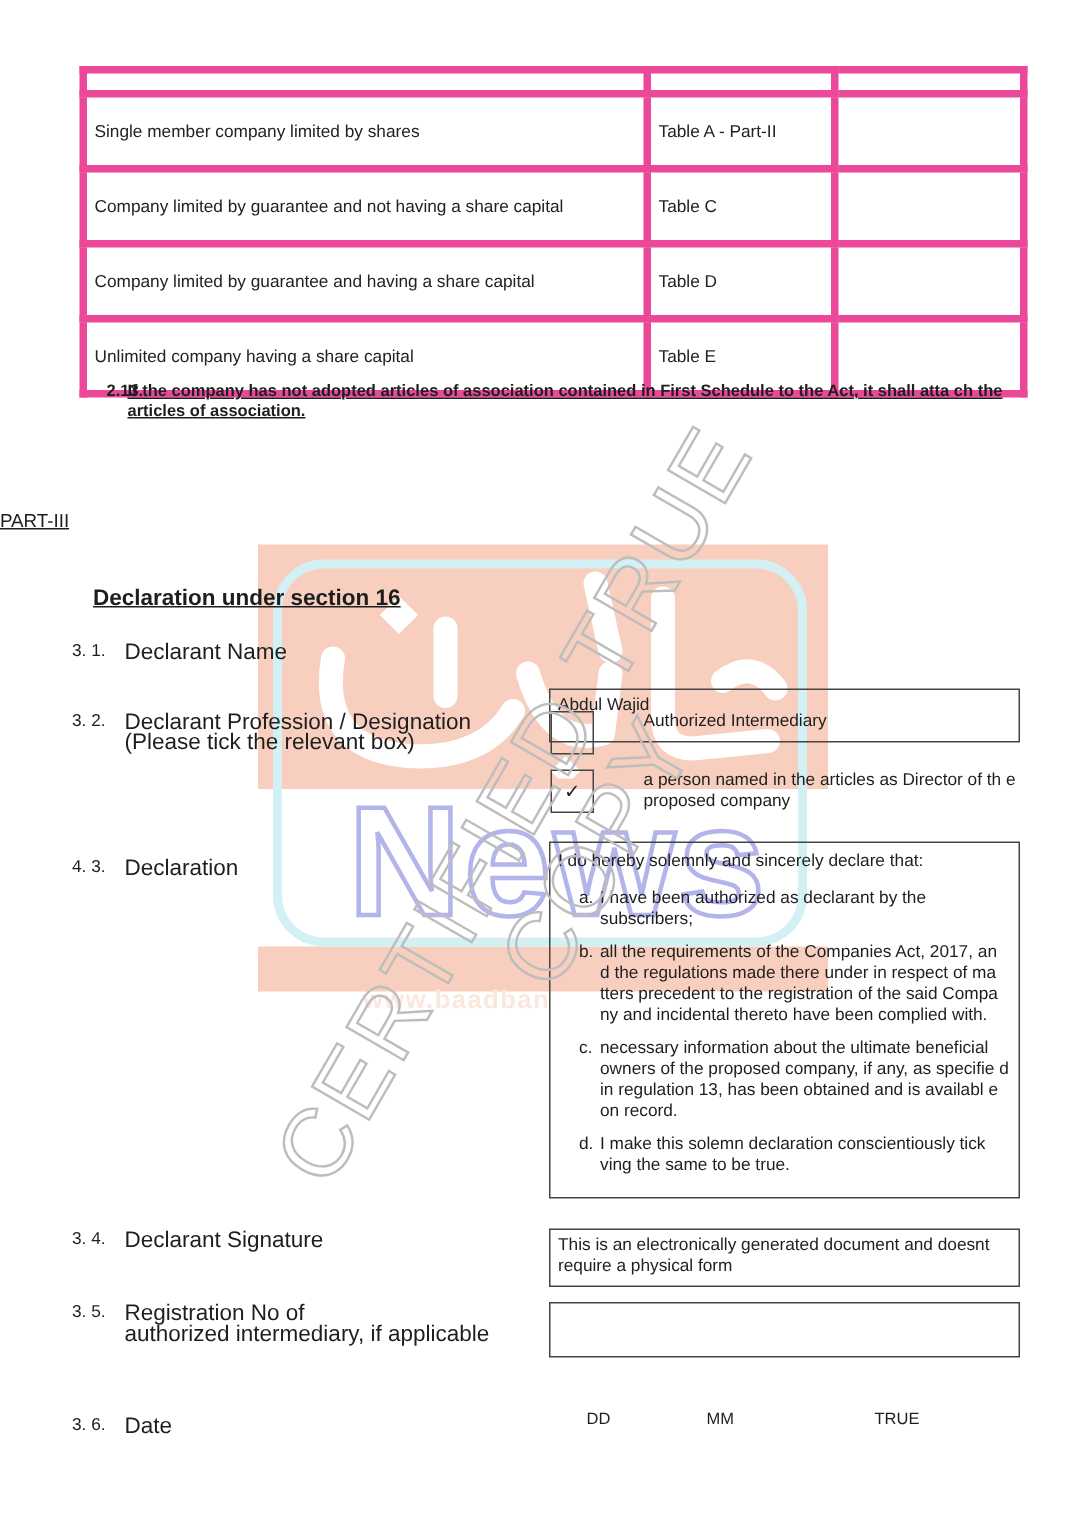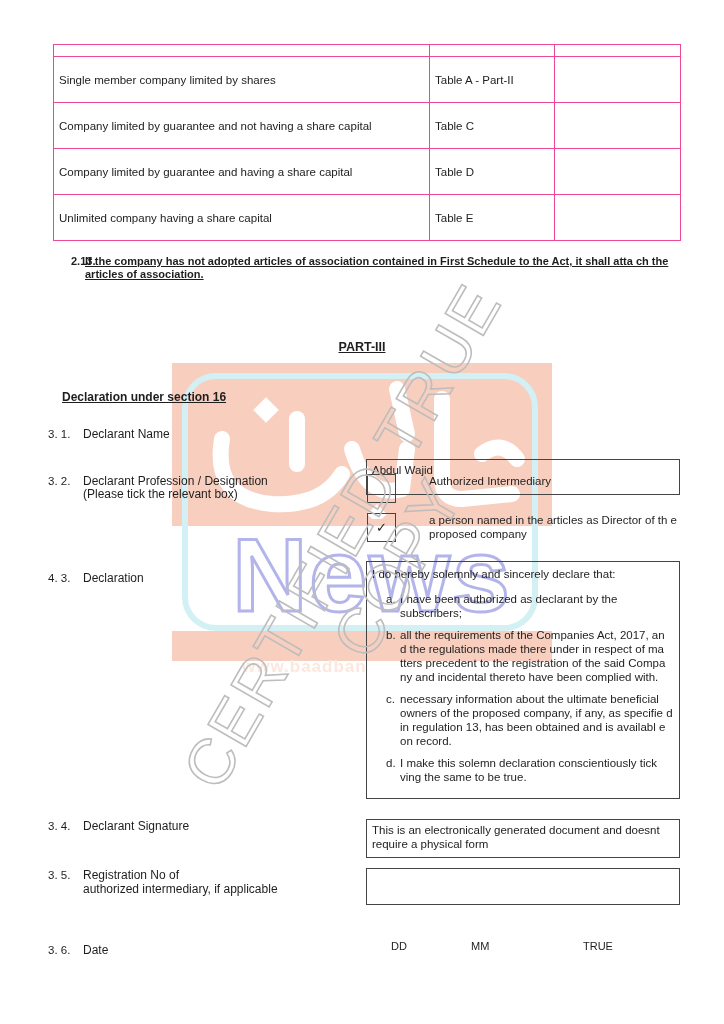--- a/index.html
+++ b/index.html
@@ -40,34 +40,34 @@
   }
 
   
   .content { position: absolute; left: 0; top: 0; width: 724px; height: 1024px; z-index: 2; }
 
   table.tbl {
     position: absolute; left: 53px; top: 44px; width: 627px;
     border-collapse: collapse; table-layout: fixed;
   }
   table.tbl td {
-    border: 1px solid #ec4899; padding: 0 5px; font-size: 11.5px; color: #222; vertical-align: middle;
+    border: 5px solid #ec4899; padding: 0 5px; font-size: 11.5px; color: #222; vertical-align: middle;
   }
   table.tbl tr.hdr td { height: 11px; padding: 0; }
   table.tbl tr.row td { height: 45px; }
 
   .note { position: absolute; left: 47px; top: 255px; width: 640px; font-weight: bold; font-size: 11px; line-height: 13px; }
   .note .num { position: absolute; left: 0; top: 0; margin-left: 24px; }
   .note .txt { position: absolute; left: 38px; top: 0; width: 600px; text-decoration: underline; }
 
-  .part-title { position: absolute; left: 0; top: 340px; width: 724px; text-align: center; font-weight: bold; font-size: 12.5px; text-decoration: underline; }
-  .sec-title { position: absolute; left: 62px; top: 390px; font-weight: bold; font-size: 12px; text-decoration: underline; }
+  .part-title { position: absolute; left: 0; top: 340px; width: 724px; font-weight: normal; font-size: 12.5px; text-decoration: underline; }
+  .sec-title { position: absolute; left: 62px; top: 390px; font-weight: bold; font-size: 15px; text-decoration: underline; }
 
   .lbl-num { position: absolute; left: 48px; font-size: 11.5px; }
-  .lbl { position: absolute; left: 83px; font-size: 12px; line-height: 13px; }
+  .lbl { position: absolute; left: 83px; font-size: 15px; line-height: 13px; }
 
   .box { position: absolute; border: 1px solid #444; box-sizing: border-box; background: transparent; }
   .box-text { font-size: 11.5px; line-height: 14px; padding: 3px 5px; color: #222; }
 
   .chk { position: absolute; width: 29px; height: 29px; border: 1px solid #444; box-sizing: border-box; text-align: center; font-size: 13px; line-height: 27px; }
   .chk-lbl { position: absolute; left: 429px; font-size: 11.5px; line-height: 14px; width: 255px; }
 
   .decl { position: absolute; left: 366px; top: 561px; width: 314px; height: 238px; border: 1px solid #444; box-sizing: border-box; }
   .decl .intro { position: absolute; left: 5px; top: 6px; font-size: 11.5px; }
   .decl .item { position: absolute; left: 19px; width: 290px; font-size: 11.5px; line-height: 14px; }

